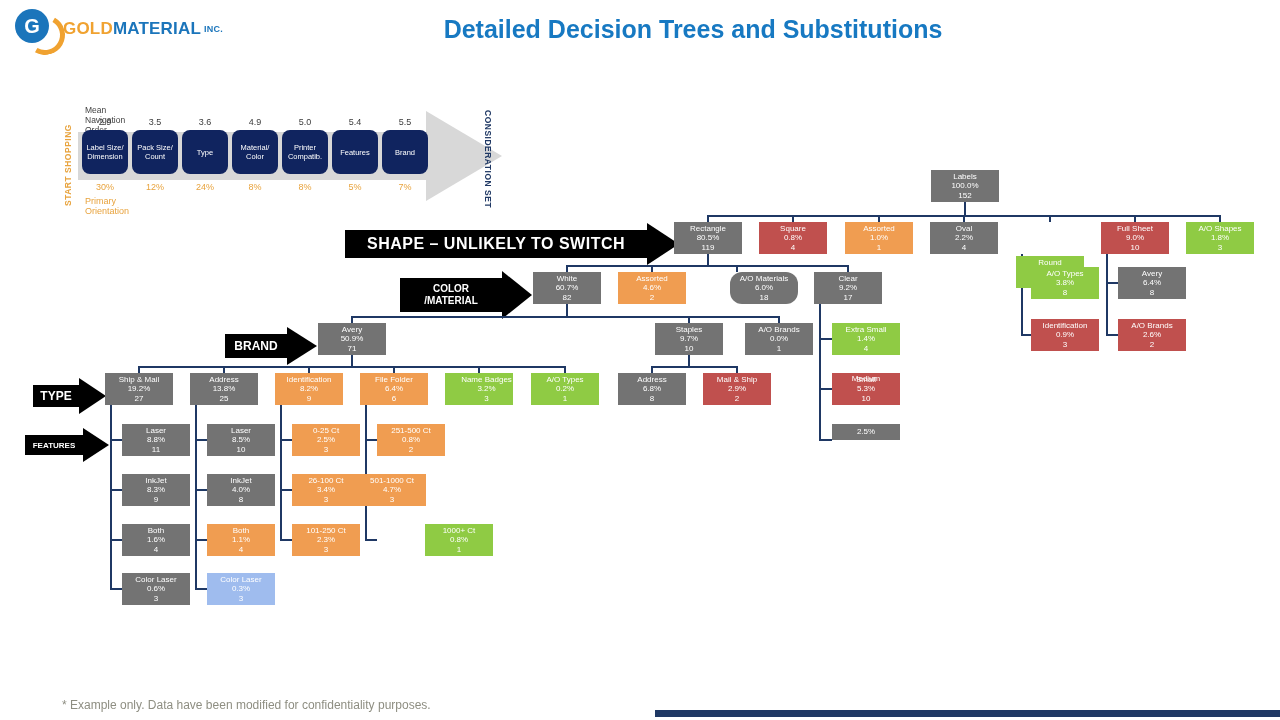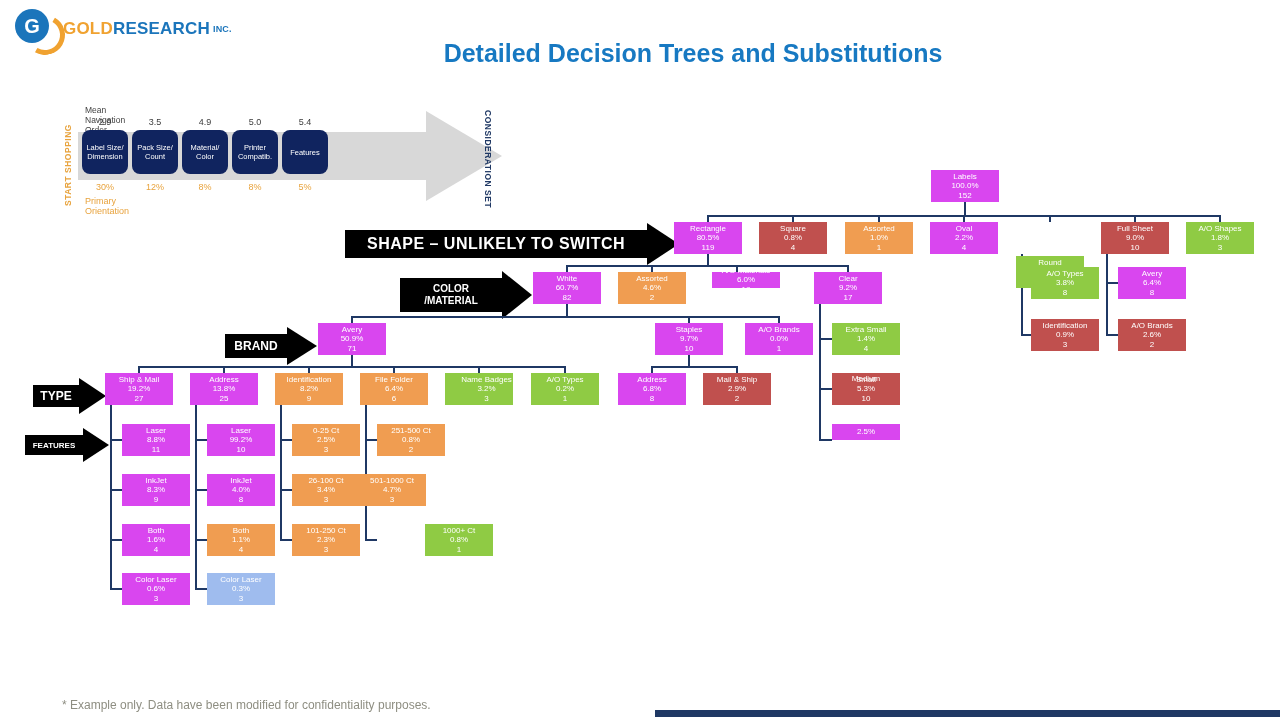--- a/index.html
+++ b/index.html
@@ -10,21 +10,21 @@
   #logo-mark{position:relative;width:40px;height:40px;}
   #logo-circle{position:absolute;left:0;top:0;width:34px;height:34px;border-radius:50%;
     background:#1b75bb;color:#fff;font-weight:bold;font-size:20px;display:flex;align-items:center;justify-content:center;}
   #logo-swoosh{position:absolute;left:10px;top:6px;width:30px;height:30px;border-radius:50%;
     border:5px solid transparent;border-right-color:#f0a230;border-bottom-color:#f0a230;transform:rotate(-15deg);}
   #logo-text{font-weight:bold;font-size:17px;letter-spacing:.2px;display:flex;align-items:center;}
   #logo-gold{color:#f0a230;}
   #logo-research{color:#1b75bb;}
   #logo-inc{color:#1b75bb;font-size:9px;margin-left:3px;}
   #page-title{position:absolute;left:693px;top:15px;transform:translateX(-50%);
-    font-size:25px;font-weight:bold;color:#1779c2;white-space:nowrap;margin-top:24px;}
+    font-size:25px;font-weight:bold;color:#1779c2;white-space:nowrap;}
 
   
   .nav-wrap{position:absolute;left:0;top:0;}
   #nav-title{position:absolute;left:85px;top:105px;font-size:8.5px;color:#3f3f3f;}
   #nav-arrow-body{position:absolute;left:78px;top:132px;width:348px;height:48px;background:#d8d8d8;}
   #nav-arrow-head{position:absolute;left:426px;top:111px;width:0;height:0;
     border-top:45px solid transparent;border-bottom:45px solid transparent;border-left:76px solid #d8d8d8;}
   #nav-steps{position:absolute;left:80px;top:117px;display:flex;}
   .nav-col{width:50px;display:flex;flex-direction:column;align-items:center;}
   .nav-val{height:13px;font-size:9px;color:#3b3b3b;}
@@ -42,42 +42,42 @@
   .barrow{position:absolute;display:flex;align-items:center;}
   .barrow-body{background:#000;color:#fff;font-weight:bold;display:flex;align-items:center;justify-content:center;
     text-align:center;white-space:pre-line;}
   .barrow-head{width:0;height:0;}
 
   
   #tree{position:absolute;left:0;top:0;width:1280px;height:720px;}
   .conn{position:absolute;background:#1f3864;}
   .node{position:absolute;color:#fff;font-size:8px;line-height:9.5px;text-align:center;
     display:flex;flex-direction:column;justify-content:center;box-sizing:border-box;padding:1px;}
-  .navy{background:#d946ef;}
+  .navy{background:#737373;}
   .red{background:#c0504e;}
   .orange{background:#f09d51;}
   .green{background:#8fcb44;}
   .lightblue{background:#9fbcee;}
 
   #footnote{position:absolute;left:62px;top:698px;font-size:12px;color:#8e8e82;}
   #bottom-bar{position:absolute;left:655px;top:710px;width:625px;height:7px;background:#1f3864;}
 </style>
 </head>
 <body>
 
 <div id="page">
 
   <div id="logo">
     <div id="logo-mark">
       <div id="logo-swoosh"></div>
       <div id="logo-circle">G</div>
     </div>
     <div id="logo-text">
       <span id="logo-gold">GOLD</span>
-        <span id="logo-research">RESEARCH</span>
+        <span id="logo-research">MATERIAL</span>
         <span id="logo-inc">INC.</span>
     </div>
   </div>
   <div id="page-title">Detailed Decision Trees and Substitutions</div>
 
   <div class="nav-wrap">
     <div id="nav-title">Mean Navigation Order (first=1, last=8)</div>
     <div id="nav-arrow-body"></div>
     <div id="nav-arrow-head"></div>
     <div id="nav-steps">
@@ -87,35 +87,45 @@
 Dimension</div>
           <div class="nav-pct">30%</div>
         </div>
         <div class="nav-col">
           <div class="nav-val">3.5</div>
           <div class="nav-box">Pack Size/
 Count</div>
           <div class="nav-pct">12%</div>
         </div>
         <div class="nav-col">
+          <div class="nav-val">3.6</div>
+          <div class="nav-box">Type</div>
+          <div class="nav-pct">24%</div>
+        </div>
+        <div class="nav-col">
           <div class="nav-val">4.9</div>
           <div class="nav-box">Material/
 Color</div>
           <div class="nav-pct">8%</div>
         </div>
         <div class="nav-col">
           <div class="nav-val">5.0</div>
           <div class="nav-box">Printer
 Compatib.</div>
           <div class="nav-pct">8%</div>
         </div>
         <div class="nav-col">
           <div class="nav-val">5.4</div>
           <div class="nav-box">Features</div>
           <div class="nav-pct">5%</div>
+        </div>
+        <div class="nav-col">
+          <div class="nav-val">5.5</div>
+          <div class="nav-box">Brand</div>
+          <div class="nav-pct">7%</div>
         </div>
       </div>
     <div id="primary-orientation">Primary Orientation</div>
     <div id="start-shopping">START SHOPPING</div>
     <div id="consideration-set">CONSIDERATION SET</div>
   </div>
 
   <div class="barrow" style="left:345px;top:223px;">
     <div class="barrow-body" style="width:302px;height:28px;font-size:16px;letter-spacing:.5px;">SHAPE – UNLIKELY TO SWITCH</div>
     <div class="barrow-head" style="border-top:21px solid transparent;border-bottom:21px solid transparent;border-left:32px solid #000;"></div>
@@ -242,21 +252,21 @@
       <div class="node navy" style="left: 533px; top: 272px; width: 68px; height: 32px;">
         <div>White</div>
         <div>60.7%</div>
         <div>82</div>
       </div>
       <div class="node orange" style="left: 618px; top: 272px; width: 68px; height: 32px;">
         <div>Assorted</div>
         <div>4.6%</div>
         <div>2</div>
       </div>
-      <div class="node navy" style="left: 712px; top: 272px; width: 68px; height: 16px;">
+      <div class="node navy" style="left: 730px; top: 272px; width: 68px; height: 32px; border-radius: 12px;">
         <div>A/O Materials</div>
         <div>6.0%</div>
         <div>18</div>
       </div>
       <div class="node navy" style="left: 814px; top: 272px; width: 68px; height: 32px;">
         <div>Clear</div>
         <div>9.2%</div>
         <div>17</div>
       </div>
       <div class="node green" style="left: 1031px; top: 267px; width: 68px; height: 32px;">
@@ -364,21 +374,21 @@
         <div>1.6%</div>
         <div>4</div>
       </div>
       <div class="node navy" style="left: 122px; top: 573px; width: 68px; height: 32px;">
         <div>Color Laser</div>
         <div>0.6%</div>
         <div>3</div>
       </div>
       <div class="node navy" style="left: 207px; top: 424px; width: 68px; height: 32px;">
         <div>Laser</div>
-        <div>99.2%</div>
+        <div>8.5%</div>
         <div>10</div>
       </div>
       <div class="node navy" style="left: 207px; top: 474px; width: 68px; height: 32px;">
         <div>InkJet</div>
         <div>4.0%</div>
         <div>8</div>
       </div>
       <div class="node orange" style="left: 207px; top: 524px; width: 68px; height: 32px;">
         <div>Both</div>
         <div>1.1%</div>

